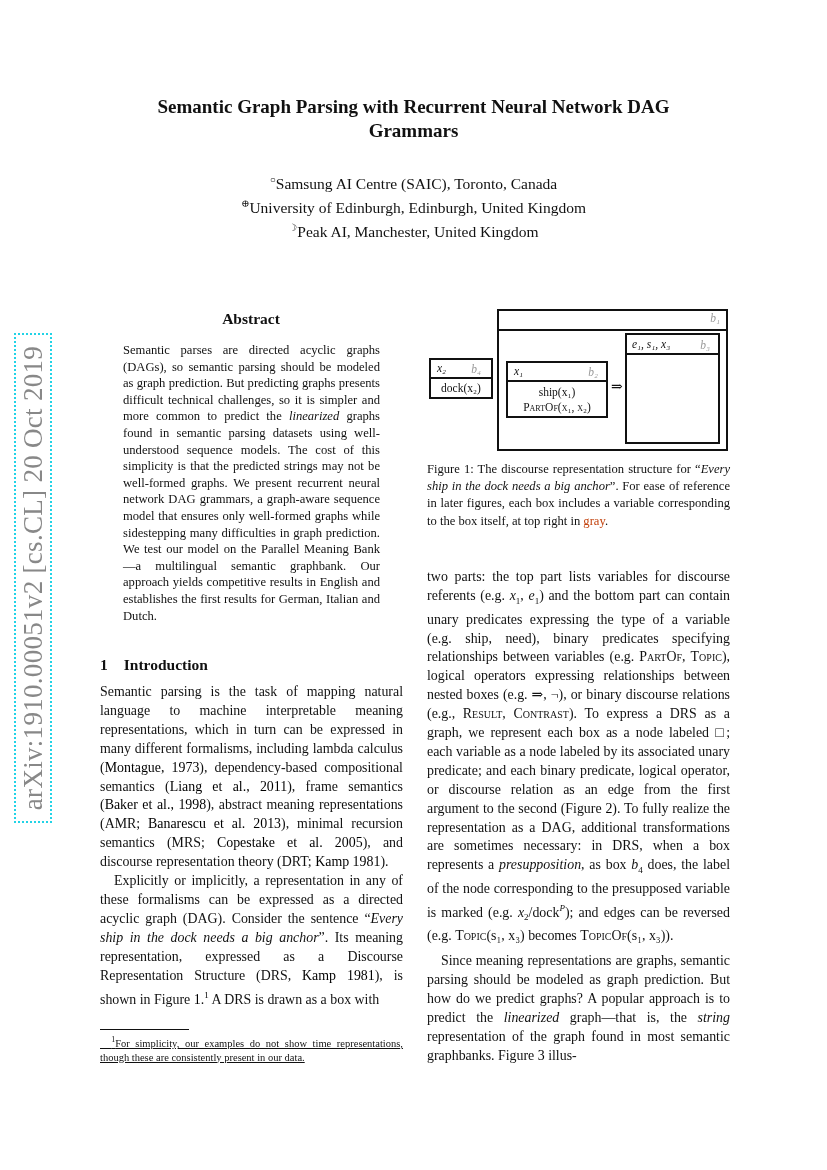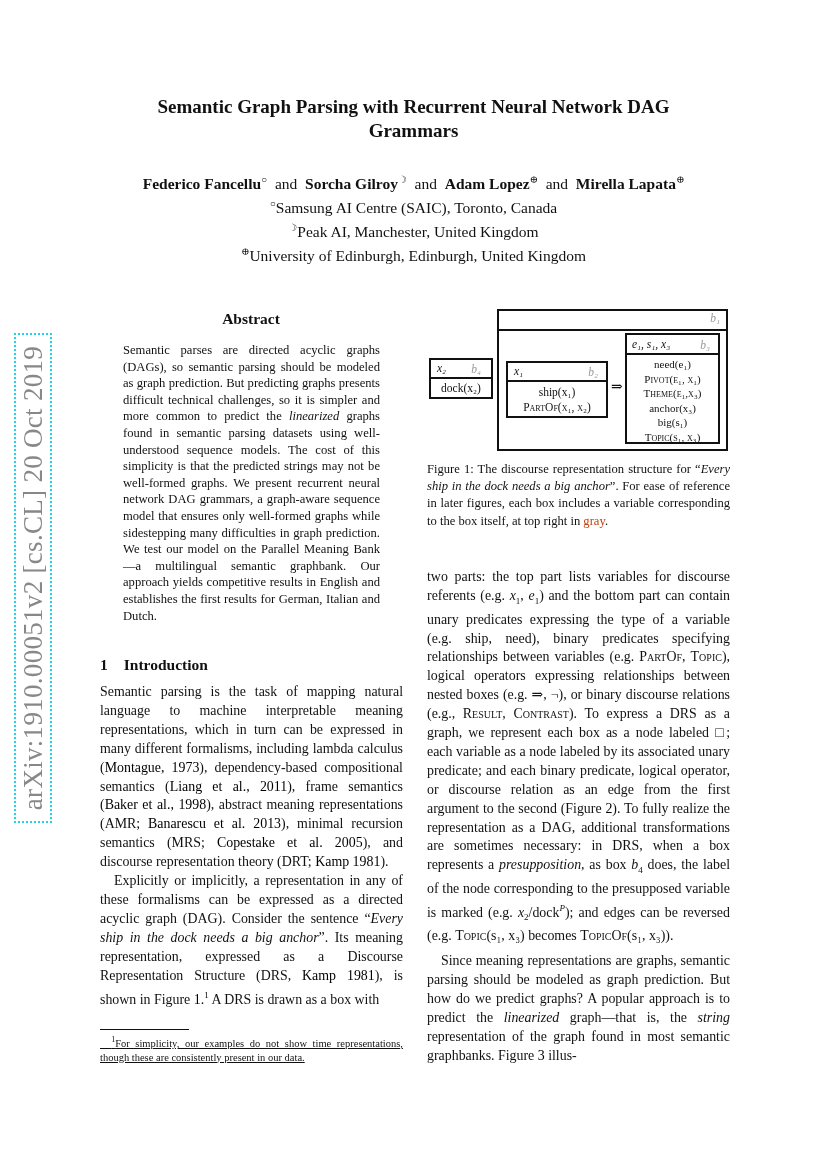--- a/index.html
+++ b/index.html
@@ -41,32 +41,23 @@
 </style>
 </head>
 <body>
 
 <div class="abs title">
   <div>Semantic Graph Parsing with Recurrent Neural Network DAG</div>
   <div>Grammars</div>
 </div>
 
 <div class="abs authors">
-  <div>
-    <b>Federico Fancellu</b><sup>○</sup>
-    &nbsp;<span>and</span>&nbsp;
-    <b>Sorcha Gilroy</b><sup>☽</sup>
-    &nbsp;<span>and</span>&nbsp;
-    <b>Adam Lopez</b><sup>⊕</sup>
-    &nbsp;<span>and</span>&nbsp;
-    <b>Mirella Lapata</b><sup>⊕</sup>
-  </div>
   <span class="aff"><sup>○</sup><span>Samsung AI Centre (SAIC), Toronto, Canada</span></span>
+  <span class="aff"><sup>⊕</sup><span>University of Edinburgh, Edinburgh, United Kingdom</span></span>
   <span class="aff"><sup>☽</sup><span>Peak AI, Manchester, United Kingdom</span></span>
-  <span class="aff"><sup>⊕</sup><span>University of Edinburgh, Edinburgh, United Kingdom</span></span>
 </div>
 
 <div class="abs arxiv">
   <div class="arxiv-text">arXiv:1910.00051v2  [cs.CL]  20 Oct 2019</div>
 </div>
 
 <div class="abs abstract-h">Abstract</div>
 <div class="abs abstract">
   <span>Semantic parses are directed acyclic graphs (DAGs), so semantic parsing should be modeled as graph prediction.  But predicting graphs presents difficult technical challenges, so it is simpler and more common to predict the </span><em>linearized</em><span> graphs found in semantic parsing datasets using well-understood sequence models.  The cost of this simplicity is that the predicted strings may not be well-formed graphs.  We present recurrent neural network DAG grammars, a graph-aware sequence model that ensures only well-formed graphs while sidestepping many difficulties in graph prediction.  We test our model on the Parallel Meaning Bank—a multilingual semantic graphbank. Our approach yields competitive results in English and establishes the first results for German, Italian and Dutch.</span>
 </div>
@@ -118,28 +109,20 @@
     </div>
   </div>
 
   <div class="arrow" style="left:611px; top:378px;">⇒</div>
 
   <div class="box" style="left:625px; top:333px; width:95px; height:111px;">
     <div class="hdr" style="height:18px; line-height:18px; padding-left:5px;">
       <span class="math">e₁, s₁, x₃</span>
       <span class="bvar" style="right:8px">b₃</span>
     </div>
-    <div class="body" style="font-size:11px; line-height:14.6px; padding-top:2px;">
-      <div>need(e₁)</div>
-      <div class="sc">Pivot(e₁, x₁)</div>
-      <div class="sc">Theme(e₁,x₃)</div>
-      <div>anchor(x₃)</div>
-      <div>big(s₁)</div>
-      <div class="sc">Topic(s₁, x₃)</div>
-    </div>
   </div>
 </div>
 
 <div class="abs caption">
   <span>Figure 1:  The discourse representation structure for “</span><em>Every ship in the dock needs a big anchor</em><span>”. For ease of reference in later figures, each box includes a variable corresponding to the box itself, at top right in </span><span class="gray">gray</span><span>.</span>
 </div>
 
 <div class="abs col2">
   <p>
     <span>two parts: the top part lists variables for discourse referents (e.g. </span><span class="math">x</span><sub style="font-size:9px">1</sub><span>, </span><span class="math">e</span><sub style="font-size:9px">1</sub><span>) and the bottom part can contain unary predicates expressing the type of a variable (e.g. ship, need), binary predicates specifying relationships between variables (e.g. </span><span class="sc">PartOf</span><span>, </span><span class="sc">Topic</span><span>), logical operators expressing relationships between nested boxes (e.g. ⇒, ¬), or binary discourse relations (e.g., </span><span class="sc">Result</span><span>, </span><span class="sc">Contrast</span><span>).  To express a DRS as a graph, we represent each box as a node labeled □; each variable as a node labeled by its associated unary predicate; and each binary predicate, logical operator, or discourse relation as an edge from the first argument to the second (Figure </span><a class="link">2</a><span>). To fully realize the representation as a DAG, additional transformations are sometimes necessary:  in DRS, when a box represents a </span><em>presupposition</em><span>, as box </span><span class="math">b</span><sub style="font-size:9px">4</sub><span> does, the label of the node corresponding to the presupposed variable is marked (e.g. </span><span class="math">x</span><sub style="font-size:9px">2</sub><span>/dock</span><sup class="math" style="font-size:9px">P</sup><span>); and edges can be reversed (e.g. </span><span class="sc">Topic</span><span>(s₁, x₃) becomes </span><span class="sc">TopicOf</span><span>(s₁, x₃)).</span>

